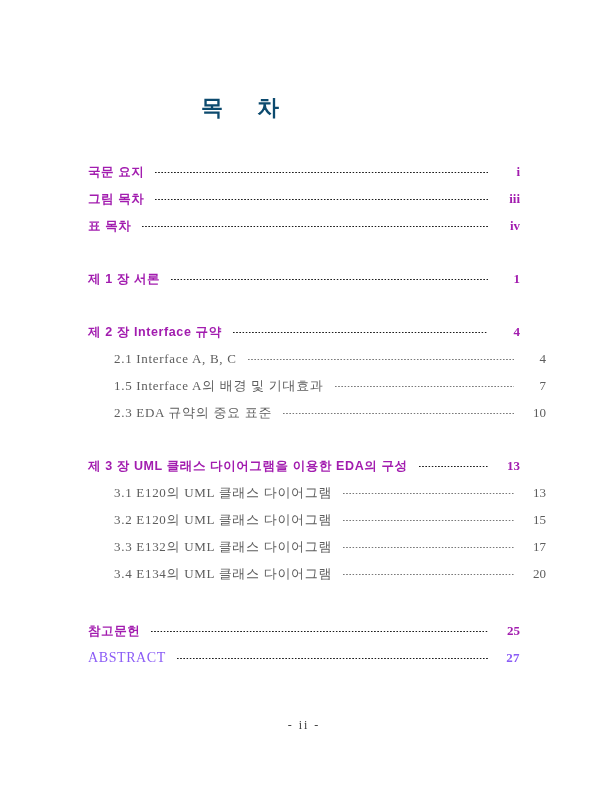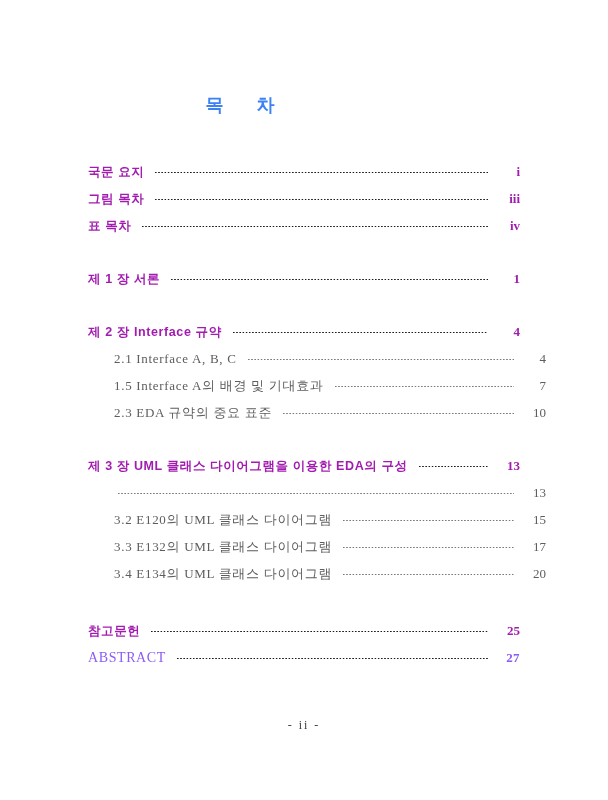--- a/index.html
+++ b/index.html
@@ -24,24 +24,24 @@
 
   
   .toc-title {
     position: absolute;
     top: 93px;
     left: 0;
     width: 480px;
     text-align: center;
     font-family: "Liberation Sans", "DejaVu Sans", sans-serif;
     font-weight: bold;
-    font-size: 18px;
+    font-size: 22px;
     letter-spacing: 14px;
     text-indent: 14px;
-    color: #3b82f6;
+    color: #0c4a6e;
   }
 
   
   .toc-list {
     position: absolute;
     top: 158px;
     left: 88px;
     width: 432px;
   }
 
@@ -190,20 +190,21 @@
         <span class="leader"></span>
         <span class="entry-page">10</span>
       </div>
       <div class="gap-md"></div>
       <div class="entry lvl0">
         <span class="entry-label">제 3 장 UML 클래스 다이어그램을 이용한 EDA의 구성</span>
         <span class="leader"></span>
         <span class="entry-page">13</span>
       </div>
       <div class="entry lvl1">
+        <span class="entry-label">3.1 E120의 UML 클래스 다이어그램</span>
         <span class="leader"></span>
         <span class="entry-page">13</span>
       </div>
       <div class="entry lvl1">
         <span class="entry-label">3.2 E120의 UML 클래스 다이어그램</span>
         <span class="leader"></span>
         <span class="entry-page">15</span>
       </div>
       <div class="entry lvl1">
         <span class="entry-label">3.3 E132의 UML 클래스 다이어그램</span>

